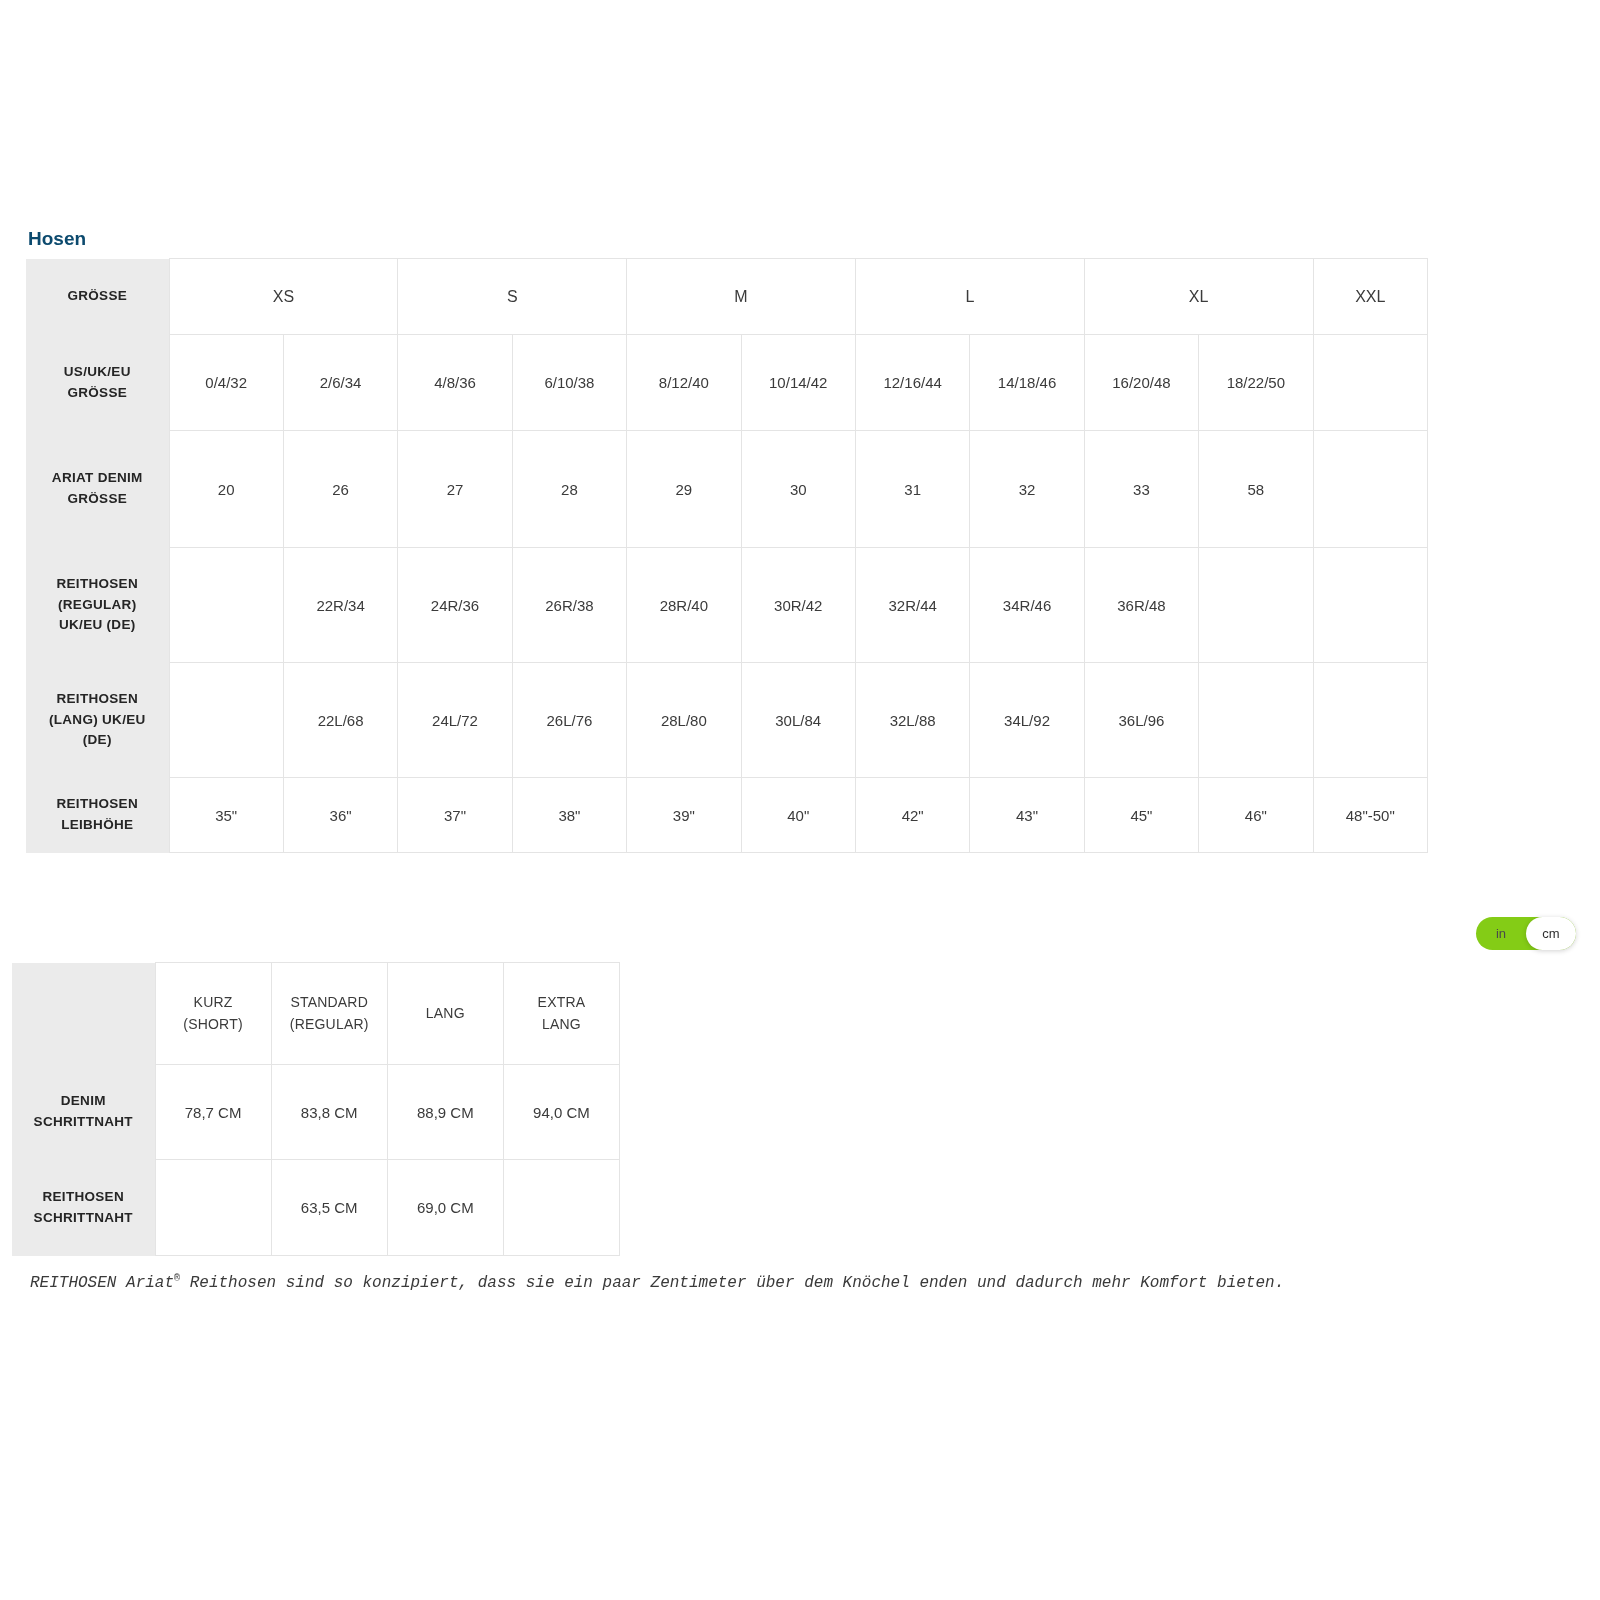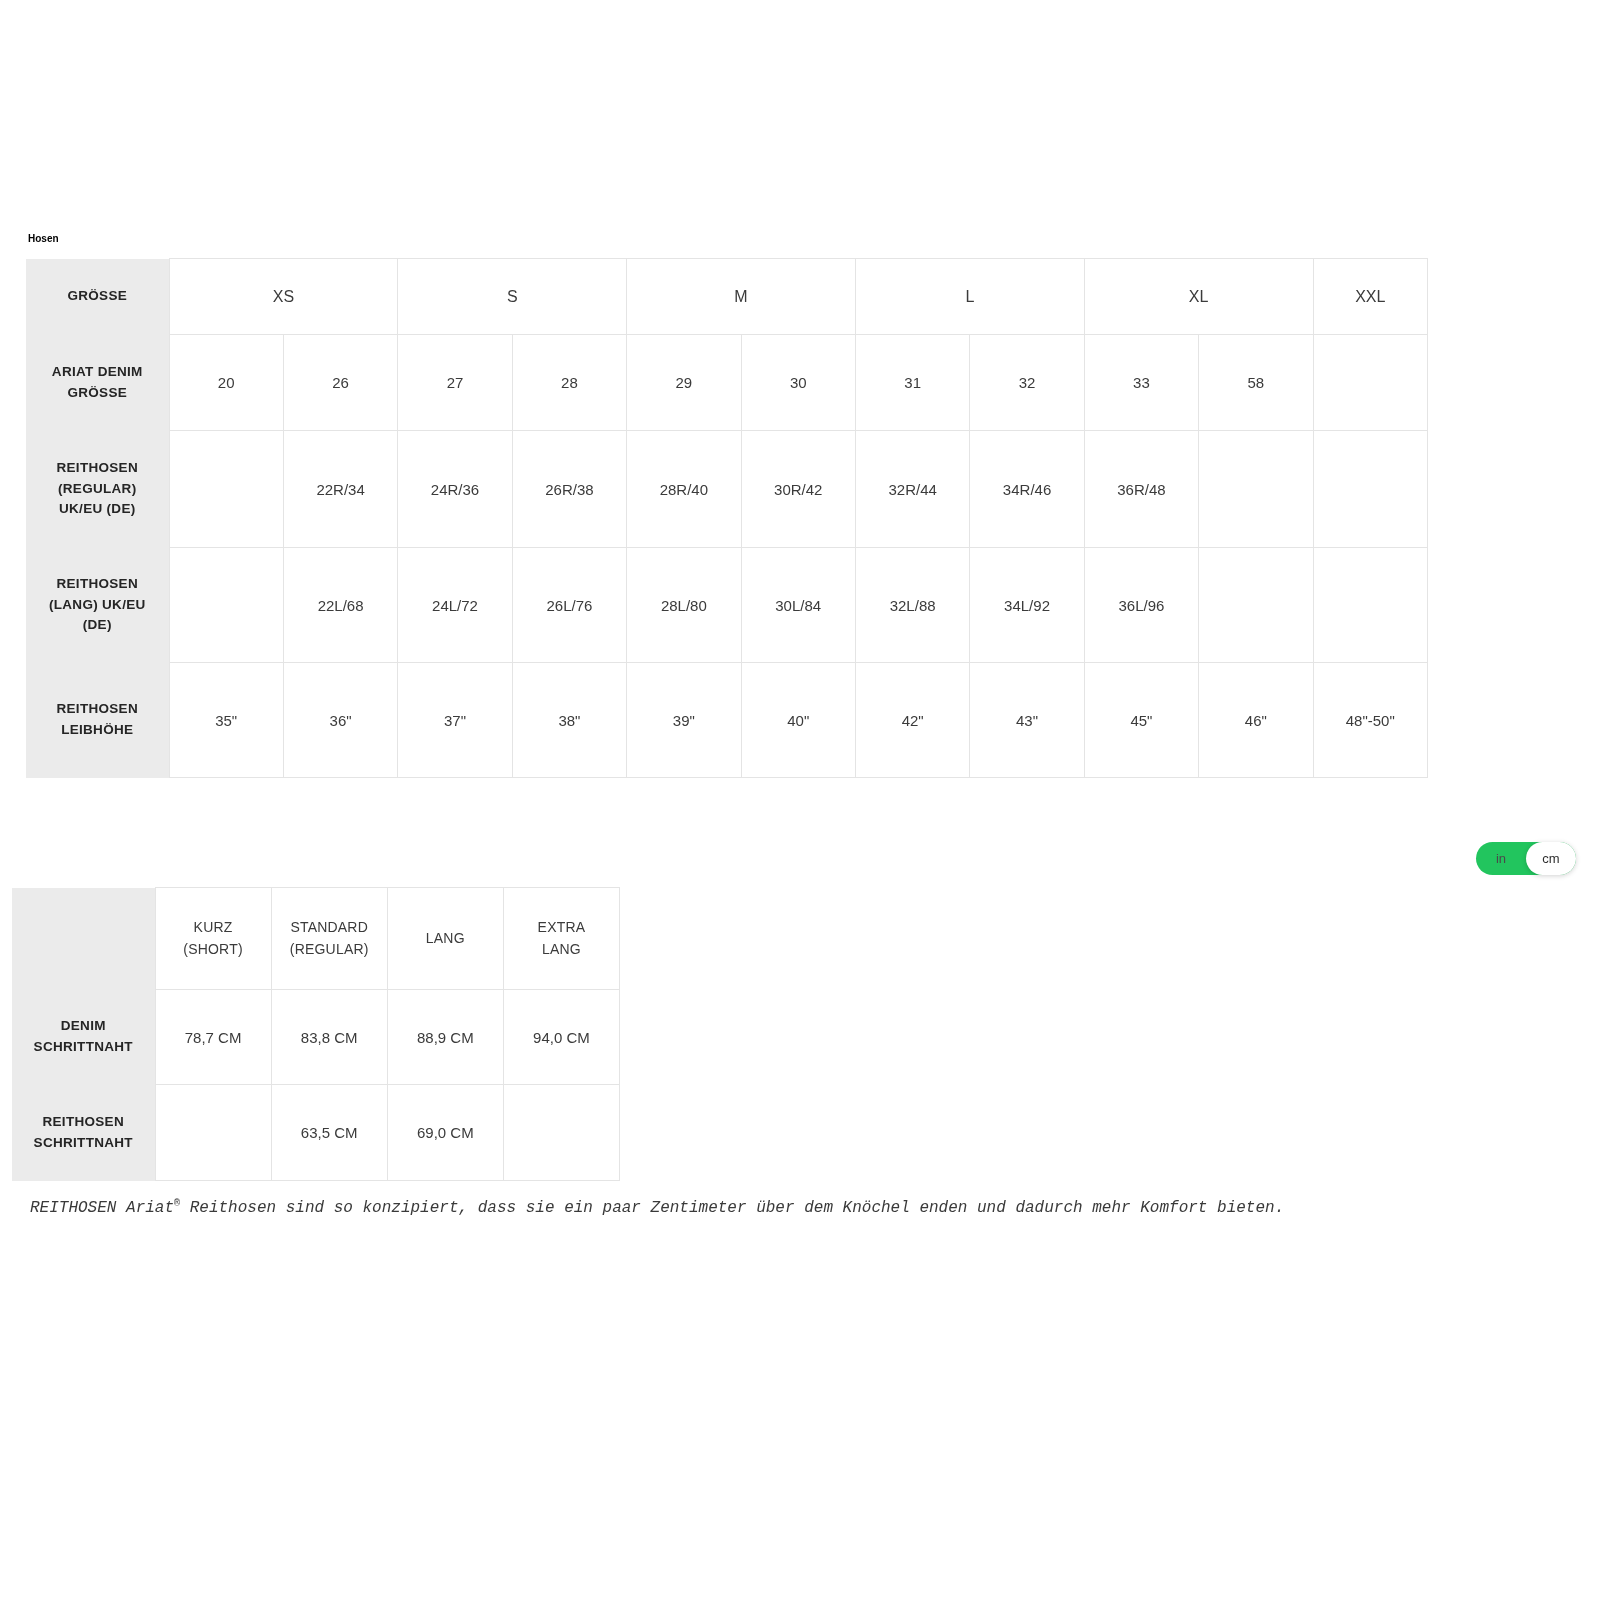--- a/index.html
+++ b/index.html
@@ -7,24 +7,24 @@
   body {
     width: 1600px; height: 1600px;
     background: #ffffff;
     font-family: "Liberation Sans", sans-serif;
     color: #3b3b3b;
     overflow: hidden;
   }
 
   .section-title {
     margin: 230px 0 0 28px;
-    font-size: 10px;
+    font-size: 19px;
     line-height: 18px;
     font-weight: 700;
-    color: #000000;
+    color: #0c4a6e;
   }
 
   table {
     border-collapse: collapse;
     table-layout: fixed;
   }
   .size-table { width: 1402px; margin: 10px 0 0 26px; }
   .inseam-table { width: 608px; margin: 12px 0 0 12px; }
 
   td {
@@ -73,21 +73,21 @@
   .inseam-table tbody tr:nth-child(2) { height: 96px; }
 
   .toggle-row {
     display: flex;
     justify-content: flex-end;
     margin: 64px 24px 0 0;
   }
   .unit-toggle {
     display: flex;
     align-items: stretch;
-    background: #22c55e;
+    background: #84cc16;
     border-radius: 17px;
     height: 33px;
     width: 100px;
   }
   .unit-toggle button {
     flex: 1;
     border: none;
     background: transparent;
     border-radius: 17px;
     font-size: 13px;
@@ -137,20 +137,34 @@
         <th class="label-cell">GRÖSSE</th>
         <th class="group-header" colspan="2">XS</th>
         <th class="group-header" colspan="2">S</th>
         <th class="group-header" colspan="2">M</th>
         <th class="group-header" colspan="2">L</th>
         <th class="group-header" colspan="2">XL</th>
         <th class="group-header" colspan="1">XXL</th>
       </tr>
     </thead>
     <tbody>
+      <tr>
+        <th class="label-cell">US/UK/EU GRÖSSE</th>
+        <td>0/4/32</td>
+        <td>2/6/34</td>
+        <td>4/8/36</td>
+        <td>6/10/38</td>
+        <td>8/12/40</td>
+        <td>10/14/42</td>
+        <td>12/16/44</td>
+        <td>14/18/46</td>
+        <td>16/20/48</td>
+        <td>18/22/50</td>
+        <td></td>
+      </tr>
       <tr>
         <th class="label-cell">ARIAT DENIM GRÖSSE</th>
         <td>20</td>
         <td>26</td>
         <td>27</td>
         <td>28</td>
         <td>29</td>
         <td>30</td>
         <td>31</td>
         <td>32</td>

